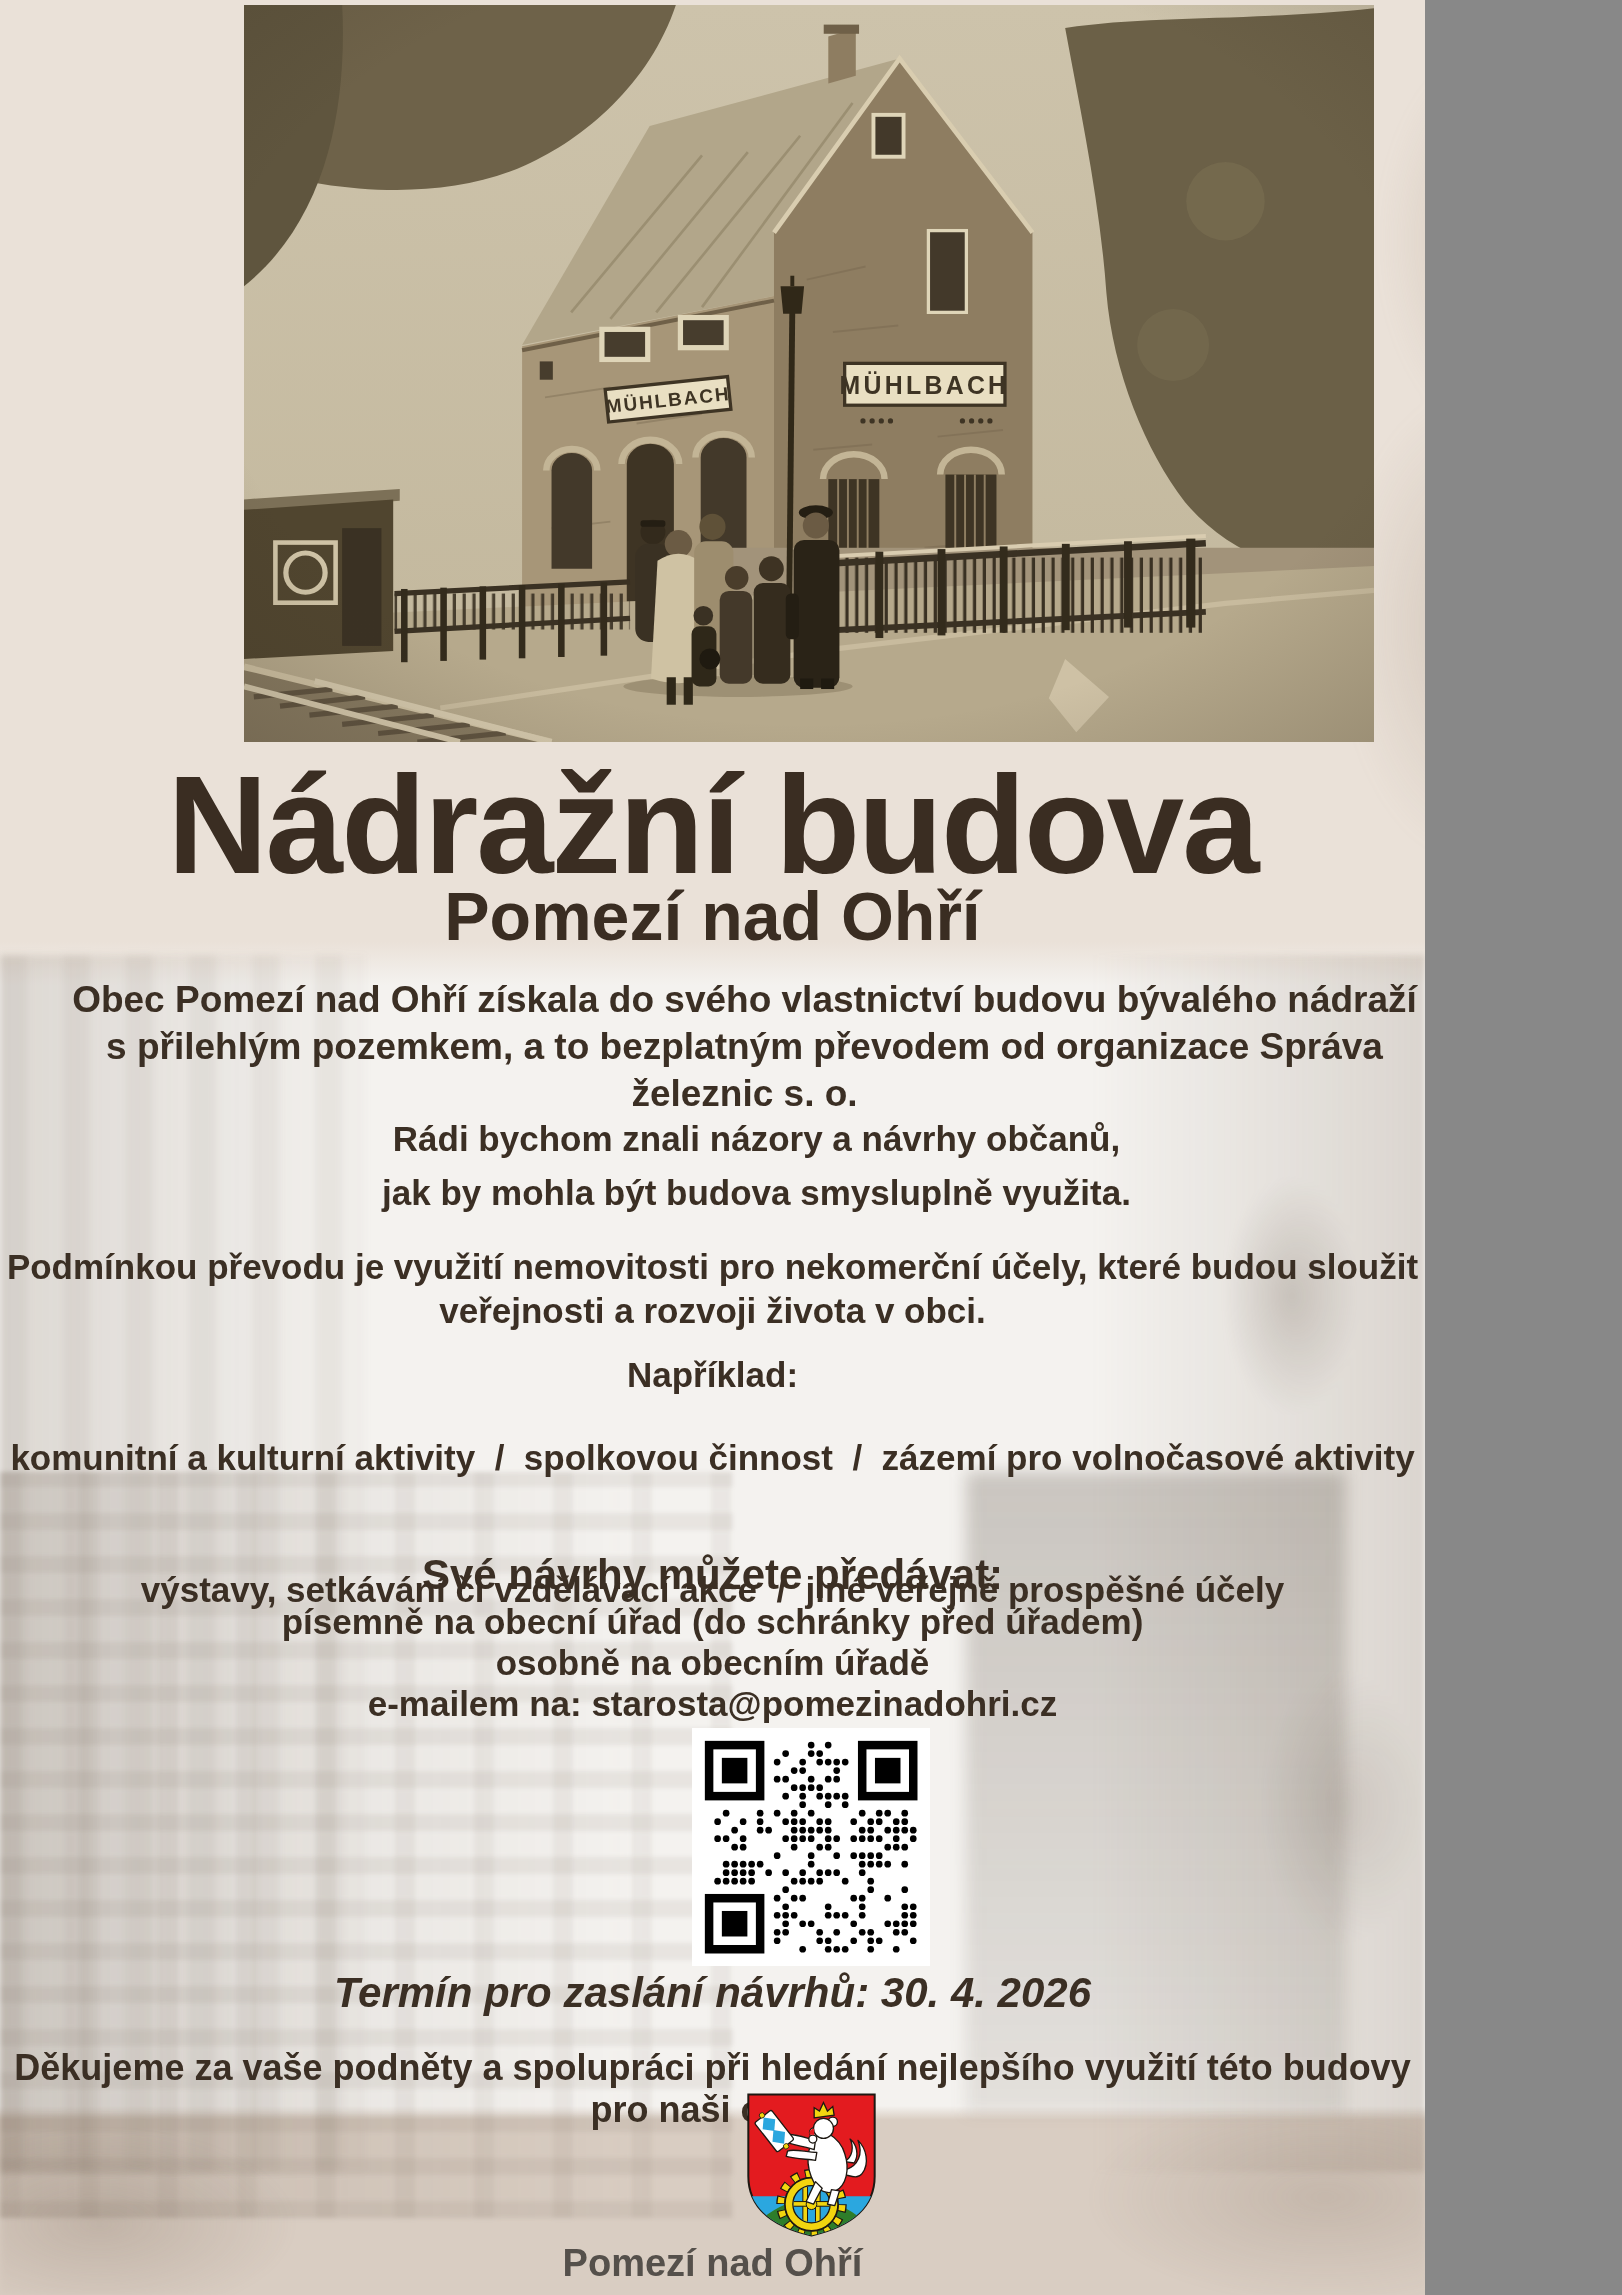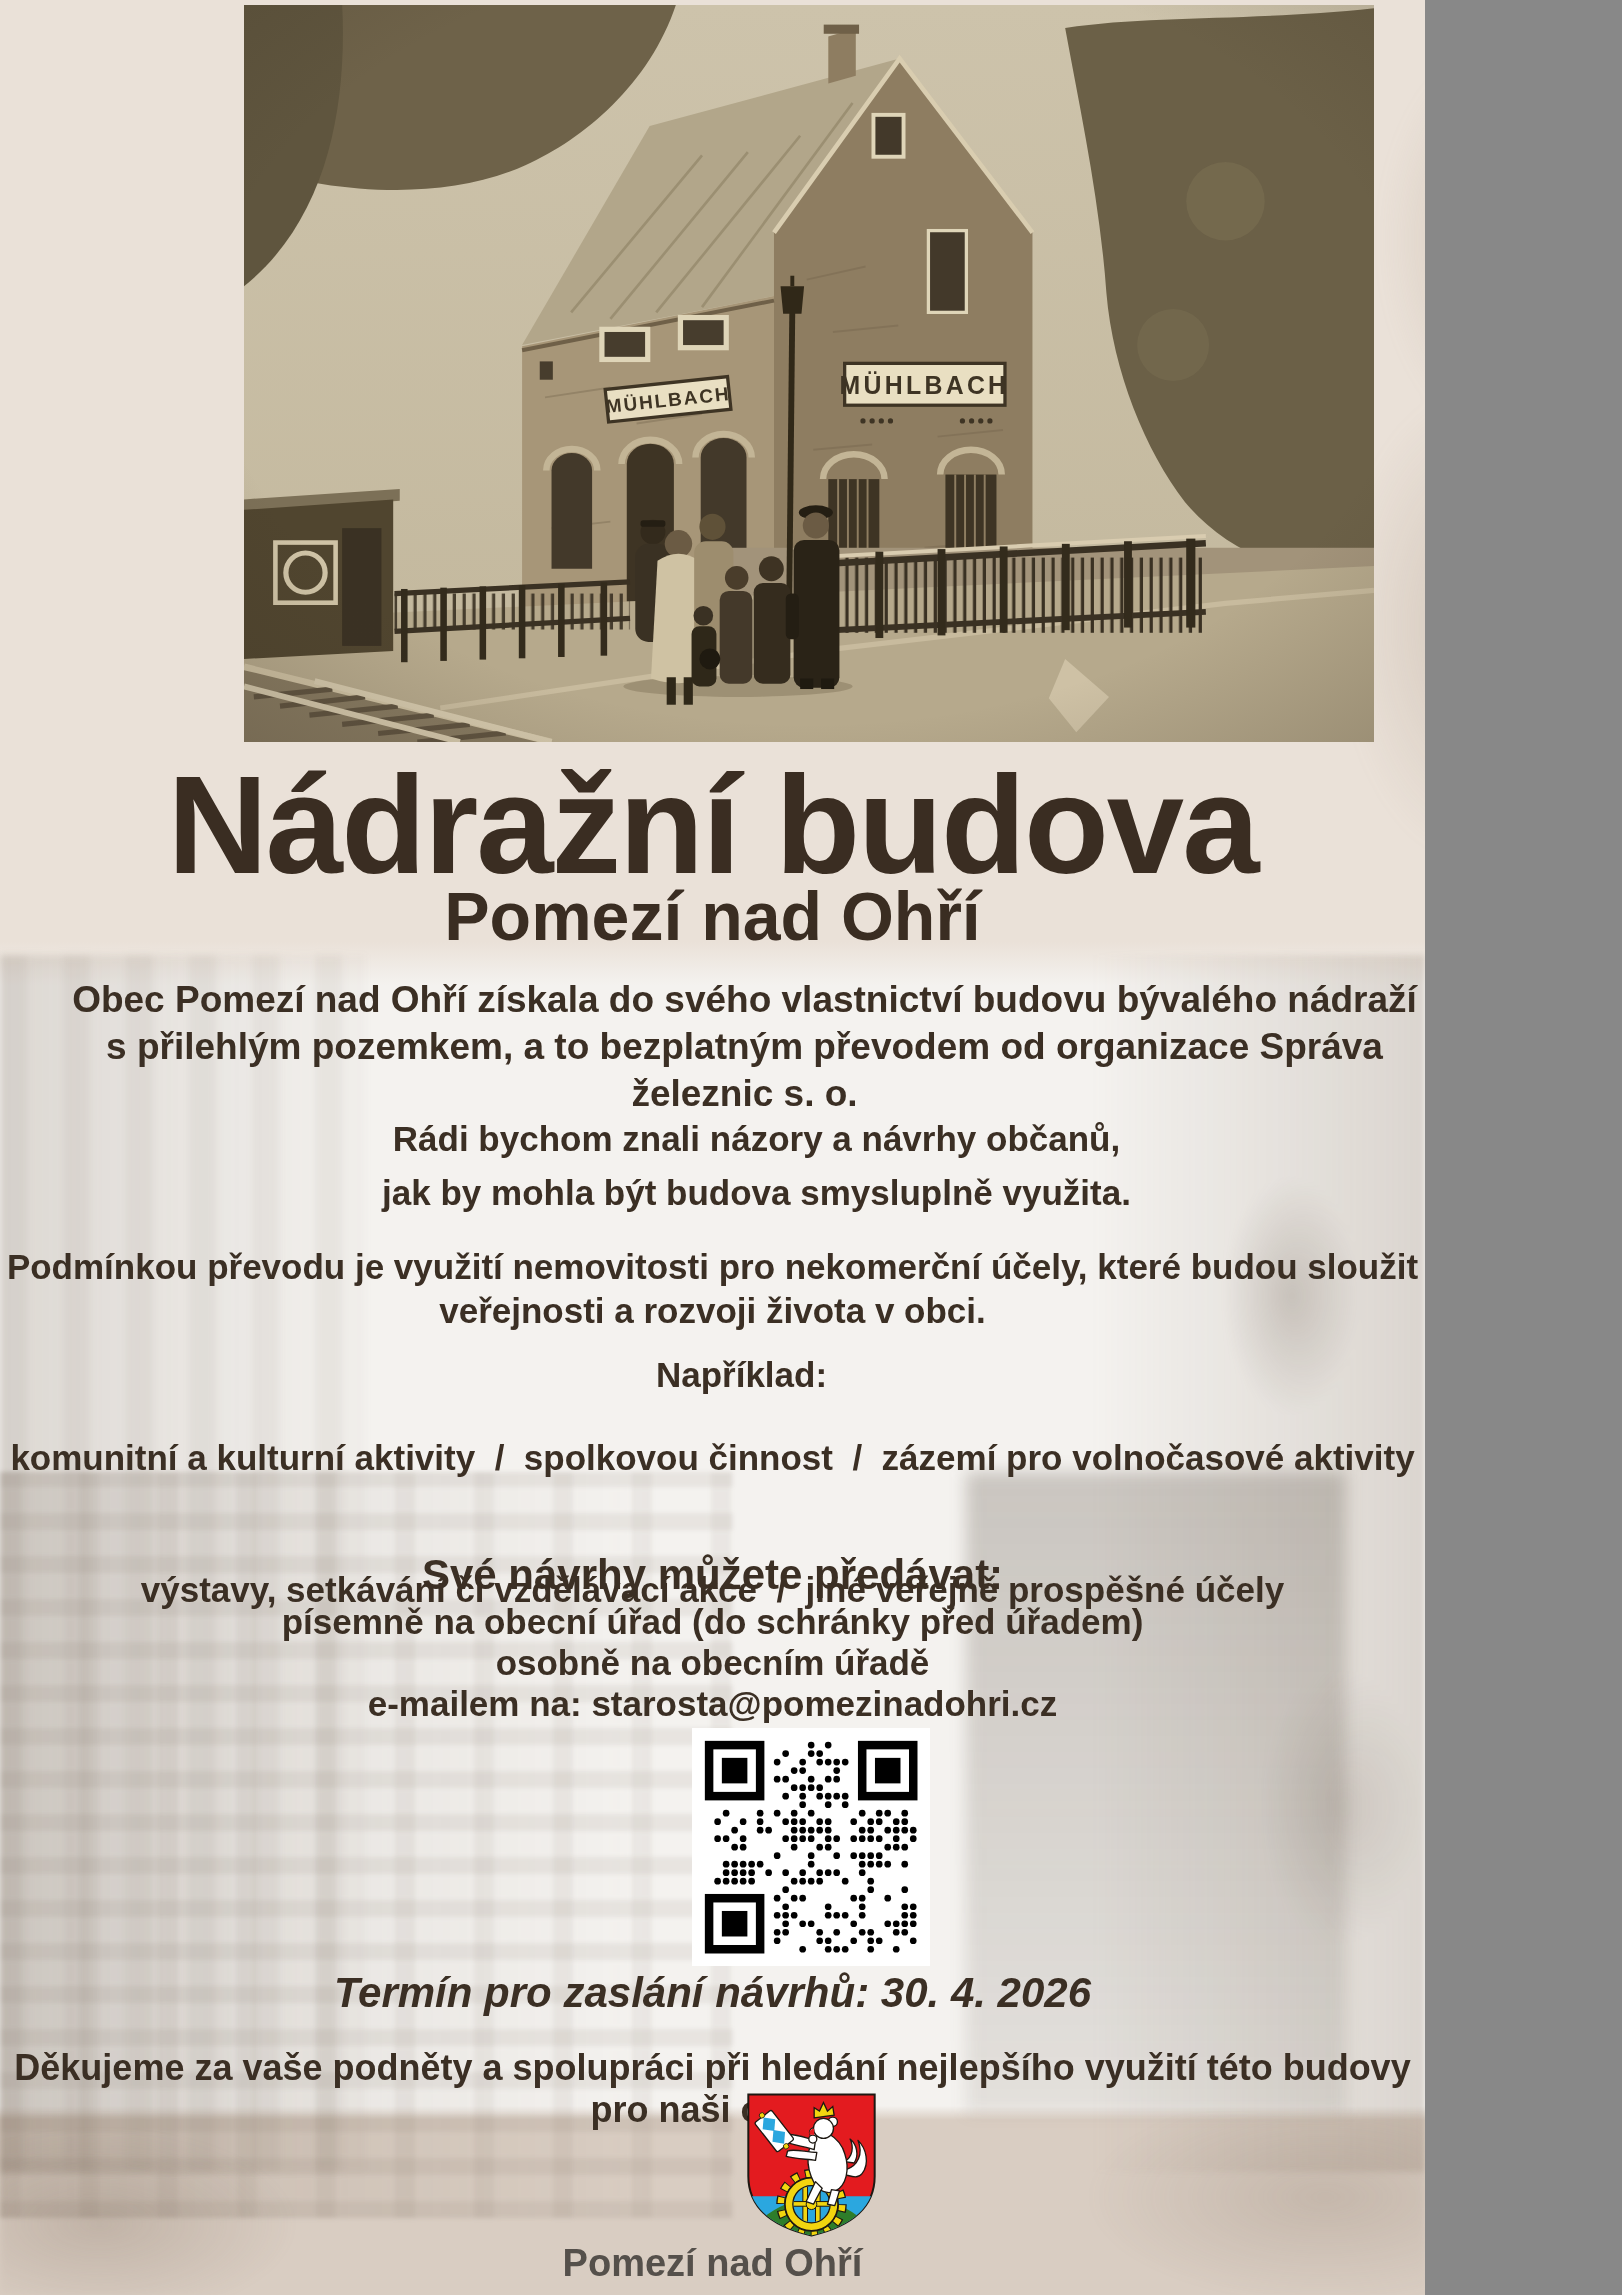--- a/index.html
+++ b/index.html
@@ -49,21 +49,21 @@
 
   .photo-wrap{position:absolute;left:244px;top:5.2px;width:1130px;height:737px;}
   .photo-wrap svg{display:block;width:100%;height:100%;}
 
   .t{position:absolute;left:0;width:100%;text-align:center;font-weight:bold;}
   .title{top:753px;font-size:139px;line-height:144px;letter-spacing:-2px;color:#3a2d22;}
   .subtitle{top:880px;font-size:68px;line-height:72px;color:#3a2d22;}
   .intro{top:976px;font-size:37px;line-height:47px;padding-left:32px;}
   .appeal{top:1112px;font-size:35px;line-height:54px;margin-left:44px;}
   .condition{top:1245px;font-size:35px;line-height:44px;}
-  .examples-h{top:1353px;font-size:35px;line-height:43px;padding-left:29px;}
+  .examples-h{top:1353px;font-size:35px;line-height:43px;}
   .examples{top:1348px;font-size:35px;line-height:44px;white-space:pre-wrap;}
   .submit-h{top:1550px;font-size:42px;line-height:50px;}
   .submit{top:1601px;font-size:35px;line-height:41px;}
   .deadline{top:1968px;font-size:42px;line-height:50px;font-style:italic;}
   .thanks{top:2047px;font-size:36px;line-height:42px;}
   .footer-name{top:2242px;font-size:38px;line-height:43px;color:#55504b;}
 
   .qr-box{position:absolute;left:692px;top:1728px;width:238px;height:238px;background:#ffffff;}
   .qr-box svg{display:block;margin:4.6px auto 0 auto;}
 

